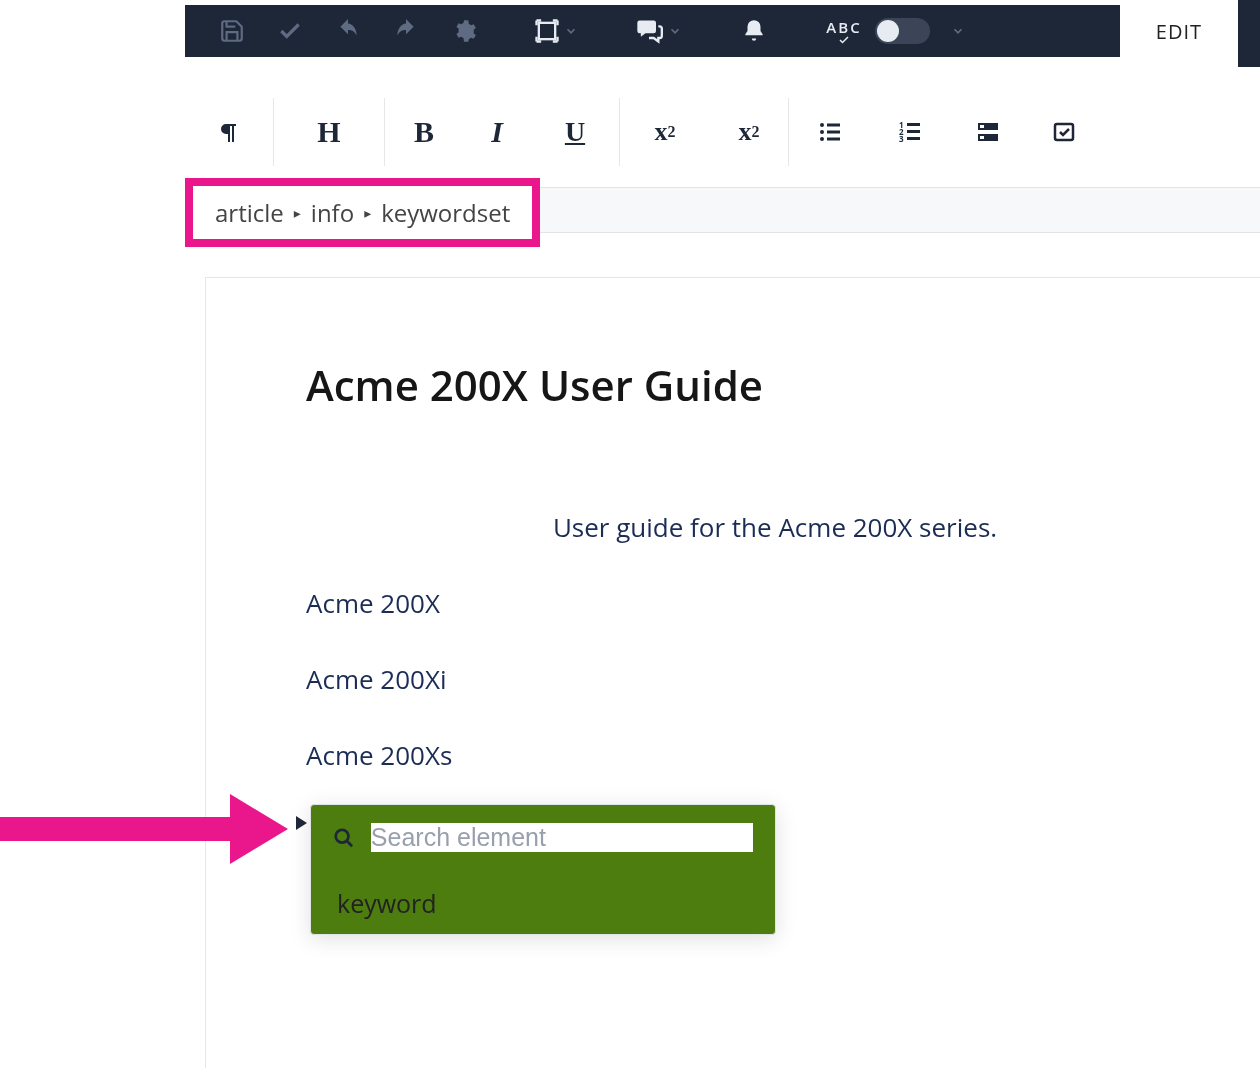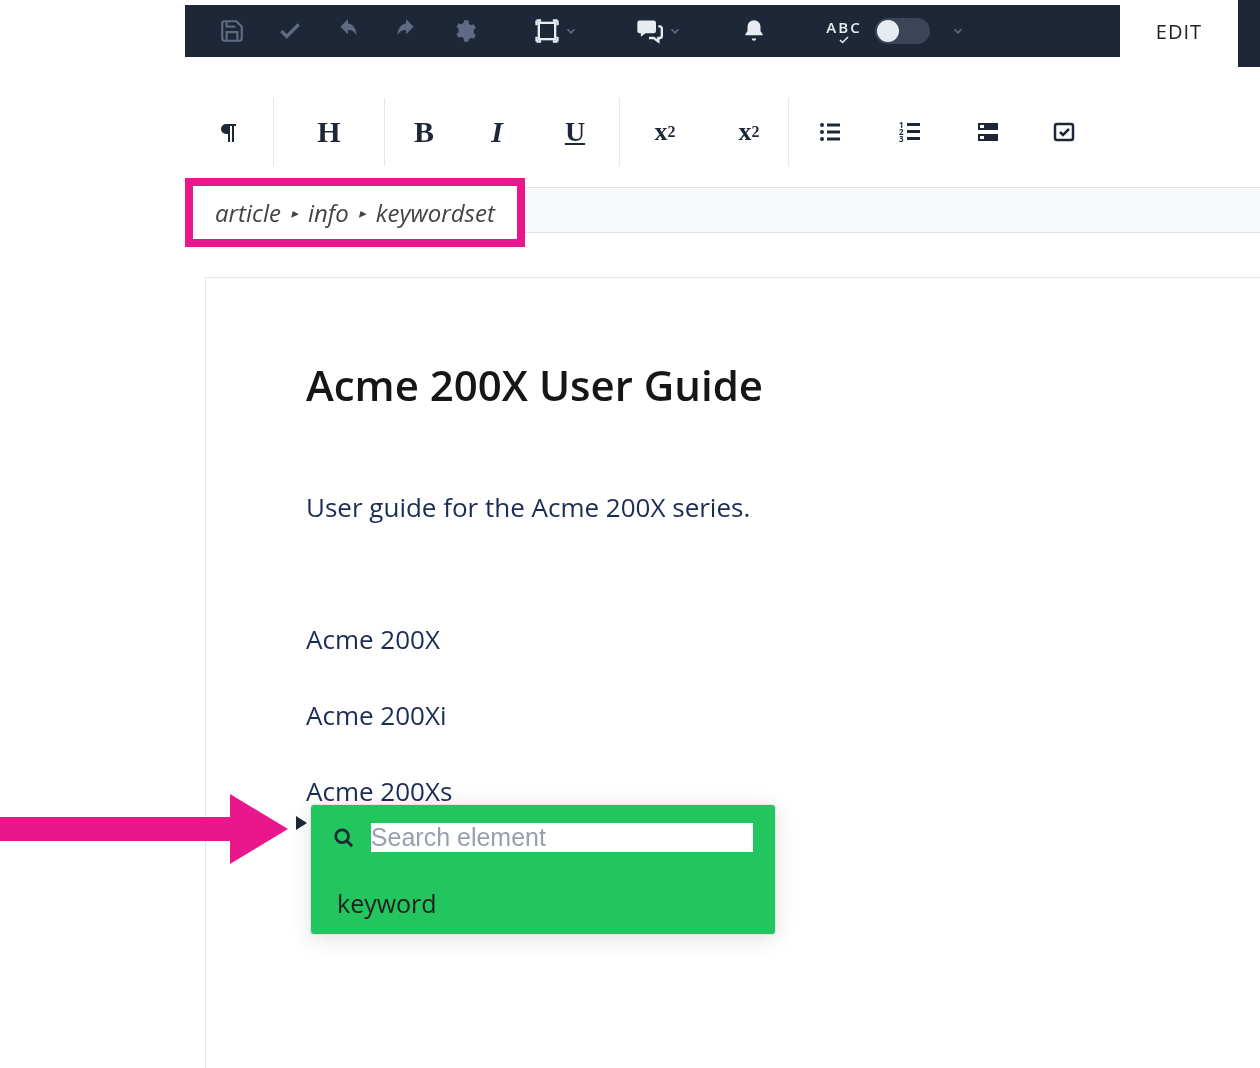--- a/index.html
+++ b/index.html
@@ -122,21 +122,20 @@
     left: 0px;
     top: -10px;
     border: 8px solid #e9168c;
     background: #fff;
     padding: 10px 22px;
     font-size: 24px;
     color: #444;
     display: flex;
     align-items: center;
     gap: 10px;
-    font-style: italic;
   }
   .crumbbox .chev { font-size: 14px; color:#444; }
 
   
   .docpanel {
     position: absolute;
     left: 205px;
     top: 277px;
     right: 0;
     bottom: 0;
@@ -145,44 +144,45 @@
     border-bottom: none;
     background: #fff;
     padding: 78px 16px 0 100px;
   }
   .doc-title {
     font-size: 42px;
     font-weight: 600;
     color: #161616;
   }
   .doc-sub {
-    margin-top: 76px;
+    margin-top: 96px;
     font-size: 26px;
     color: #1b2c55;
+    text-align: center;
   }
   .kwlist {
-    margin-top: 96px;
+    margin-top: 40px;
     font-size: 26px;
     color: #1b2c55;
   }
   .kwlist div { margin-bottom: 40px; }
 
   
   .popwrap { position: absolute; left: 310px; top: 804px; }
   .cursor-tri {
     position: absolute;
     left: -14px; top: 12px;
     width: 0; height: 0;
     border-top: 7px solid transparent;
     border-bottom: 7px solid transparent;
     border-left: 11px solid #1d2738;
   }
   .popup {
     width: 466px;
-    background: #22c55e;
+    background: #4d7c0f;
     border: 1px solid #e1e3e6;
     border-radius: 4px;
     box-shadow: 0 4px 22px rgba(0,0,0,0.12);
   }
   .popup .searchrow {
     display: flex; align-items: center;
     padding: 18px 22px;
     gap: 16px;
   }
   .popup input {

